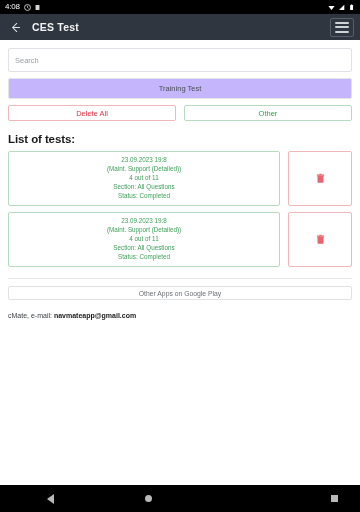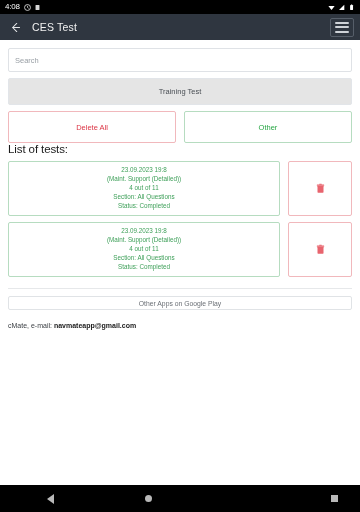--- a/index.html
+++ b/index.html
@@ -36,20 +36,21 @@
   .sb-spacer { flex: 1; }
   .sb-right { display: flex; align-items: center; gap: 3px; }
 
   
   .appbar {
     height: 26px;
     background: #2f3640;
     display: flex; align-items: center;
     padding: 0 6px;
     flex: 0 0 26px;
+    font-weight: bold;
   }
   .appbar-back {
     width: 18px; height: 18px;
     display: flex; align-items: center; justify-content: center;
     cursor: pointer;
   }
   .appbar-title {
     color: #f2f2f2;
     font-size: 10.5px;
     margin-left: 8px;
@@ -86,51 +87,51 @@
     color: #333;
     padding: 0 6px;
     outline: none;
     background: #ffffff;
     font-family: "Liberation Sans", sans-serif;
   }
   .search-input::placeholder { color: #9aa0a6; }
 
   .training-btn {
     width: 100%;
-    height: 27px;
+    height: 21px;
     margin-top: 6px;
-    background: #e5e5e5;
+    background: #c4b5fd;
     border: 1px solid #e2e5e9;
     border-radius: 2px;
     display: flex; align-items: center; justify-content: center;
     font-size: 7.5px;
     color: #4a4f55;
     cursor: pointer;
   }
 
   .btn-row {
     display: flex; gap: 8px;
     margin-top: 6px;
   }
   .btn-outline {
     flex: 1;
-    height: 32px;
+    height: 16px;
     border-radius: 2px;
     display: flex; align-items: center; justify-content: center;
     font-size: 7.5px;
     background: #ffffff;
     cursor: pointer;
   }
   .btn-danger { border: 1px solid #f1b8bc; color: #dc3545; }
   .btn-success { border: 1px solid #b6dcc0; color: #28a745; }
 
   .section-title {
-    margin-top: 0;
+    margin-top: 12px;
     font-size: 11.5px;
-    font-weight: normal;
+    font-weight: bold;
     color: #1a1a1a;
     letter-spacing: -0.1px;
   }
 
   .test-card {
     display: flex;
     gap: 8px;
     margin-top: 6px;
   }
   .test-info {

